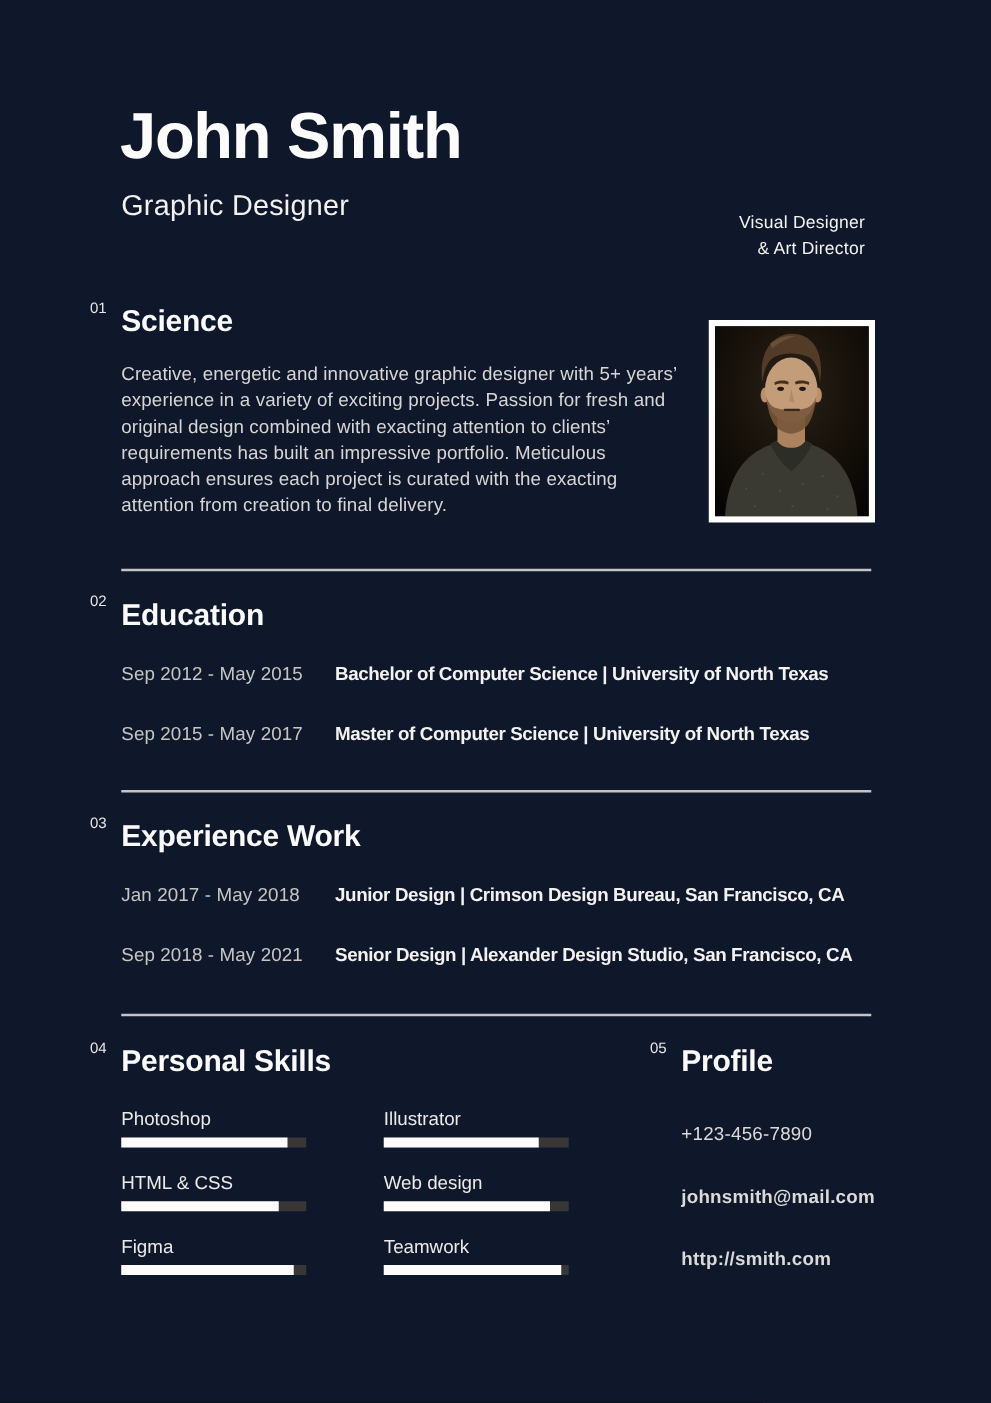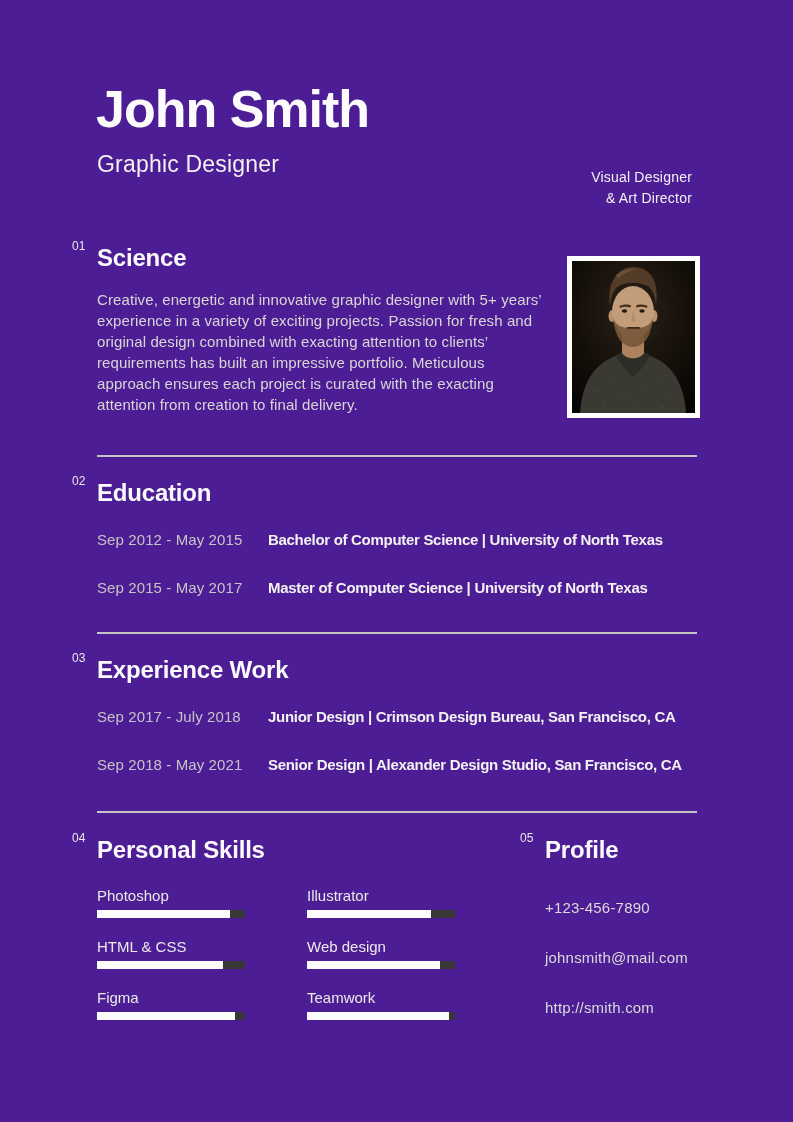--- a/index.html
+++ b/index.html
@@ -1,21 +1,21 @@
 <!DOCTYPE html>
 <html><head>
 <meta charset="utf-8">
 <style>
   * { margin: 0; padding: 0; box-sizing: border-box; }
   html, body { background: #0e0d0d; }
   .page {
     position: relative;
     width: 793px;
     height: 1122px;
-    background: #4c1d95;
+    background: #0f172a;
     font-family: "Liberation Sans", sans-serif;
     overflow: hidden;
     margin: 0 auto;
   }
 
   
   .name {
     position: absolute;
     left: 96px; top: 80px;
     font-size: 52px;
@@ -131,21 +131,21 @@
 
   .contact { position: absolute; left: 448px; top: 0; }
   .contact-item {
     margin-top: 34px;
     font-size: 15px;
     line-height: 19px;
     color: #dcdad9;
     letter-spacing: 0.2px;
     white-space: nowrap;
   }
-  .contact-item + .contact-item { margin-top: 31px; }
+  .contact-item + .contact-item { margin-top: 31px; font-weight: bold; }
 </style>
 </head>
 <body>
 
 <div class="page">
 
   <h1 class="name">John Smith</h1>
   <div class="job-title">Graphic Designer</div>
   <div class="tagline">
     <div>Visual Designer</div>
@@ -227,21 +227,21 @@
   </section>
 
   <div class="divider d2"></div>
 
   <section class="experience">
     <div class="sec-head">
       <span class="sec-num">03</span>
       <h2>Experience Work</h2>
     </div>
     <div class="row">
-      <span class="dates">Sep 2017 - July 2018</span>
+      <span class="dates">Jan 2017 - May 2018</span>
       <span class="desc">Junior Design | Crimson Design Bureau, San Francisco, CA</span>
     </div>
     <div class="row">
       <span class="dates">Sep 2018 - May 2021</span>
       <span class="desc">Senior Design | Alexander Design Studio, San Francisco, CA</span>
     </div>
   </section>
 
   <div class="divider d3"></div>
 

